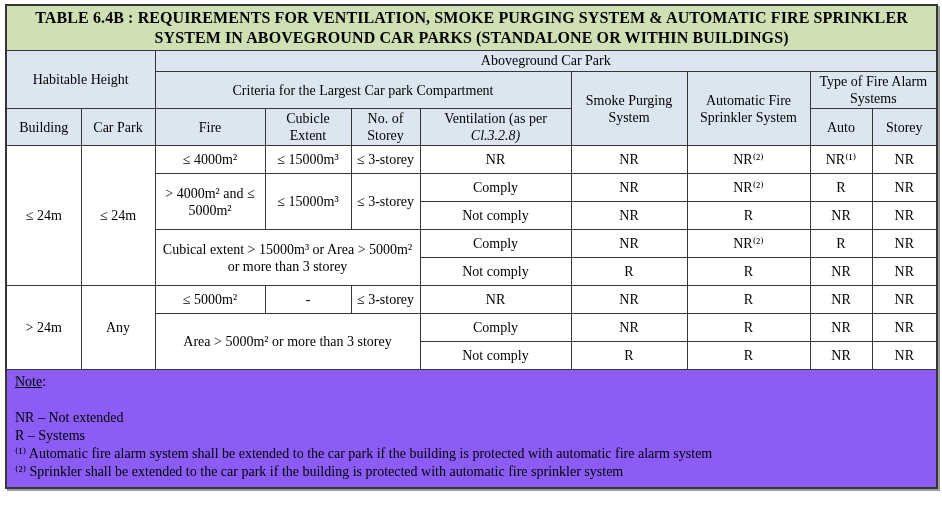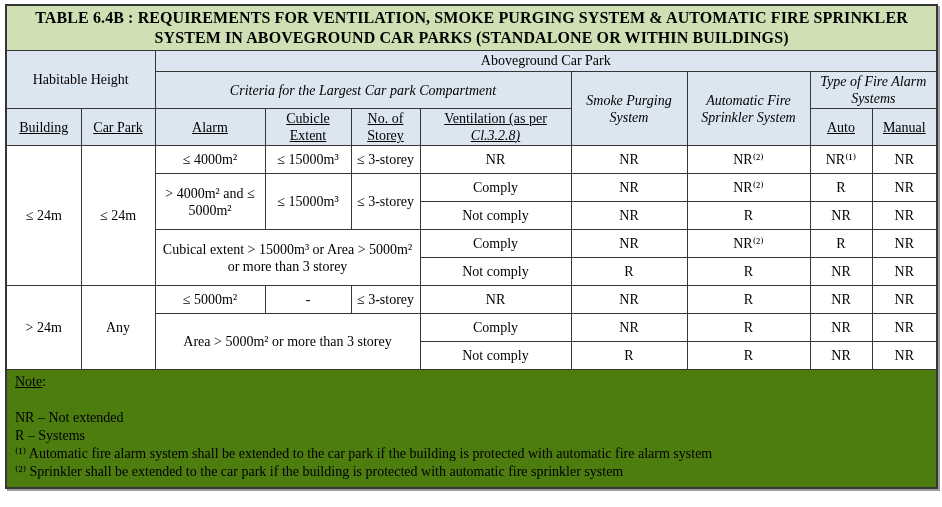--- a/index.html
+++ b/index.html
@@ -35,33 +35,33 @@
     font-weight: bold;
     font-size: 16px;
     line-height: 1.25;
     padding: 2px 8px;
     letter-spacing: 0.1px;
     margin-top: 43px;
   }
   td.hd { background: #dce6f1; margin-top: 19px; }
   .italic { font-style: italic; }
   td.note-cell {
-    background: #4d7c0f;
+    background: #8b5cf6;
     text-align: left;
     vertical-align: top;
     padding: 3px 8px 6px 8px;
     font-size: 14px;
   }
   .note-label { text-decoration: underline; }
   .note-gap { height: 19px; }
   .note-line { line-height: 1.28; }
   tr.r-title { height: 41px; }
   tr.r-a { height: 21px; }
-  tr.r-b { height: 33px; font-style: italic; }
-  tr.r-c { height: 33px; text-decoration: underline; }
+  tr.r-b { height: 33px; }
+  tr.r-c { height: 33px; }
   tr.r-data { height: 28px; }
   tr.r-note { height: 116px; }
 </style>
 </head>
 <body>
 
 <div class="table-wrap">
   <table class="main">
     <colgroup>
       <col style="width:75px">
@@ -89,26 +89,26 @@
     <tr class="r-b">
       <td class="hd" colspan="4">Criteria for the Largest Car park Compartment</td>
       <td class="hd" rowspan="2">Smoke Purging System</td>
       <td class="hd" rowspan="2">Automatic Fire Sprinkler System</td>
       <td class="hd" colspan="2">Type of Fire Alarm Systems</td>
     </tr>
 
     <tr class="r-c">
       <td class="hd">Building</td>
       <td class="hd">Car Park</td>
-      <td class="hd">Alarm</td>
+      <td class="hd">Fire</td>
       <td class="hd">Cubicle Extent</td>
       <td class="hd">No. of Storey</td>
       <td class="hd"><span>Ventilation (as per </span><span class="italic">Cl.3.2.8</span><span class="italic">)</span></td>
       <td class="hd">Auto</td>
-      <td class="hd">Manual</td>
+      <td class="hd">Storey</td>
     </tr>
 
     <tr class="r-data">
       <td rowspan="5">≤ 24m</td>
       <td rowspan="5">≤ 24m</td>
       <td>≤ 4000m²</td>
       <td>≤ 15000m³</td>
       <td>≤ 3-storey</td>
       <td>NR</td>
       <td>NR</td>

